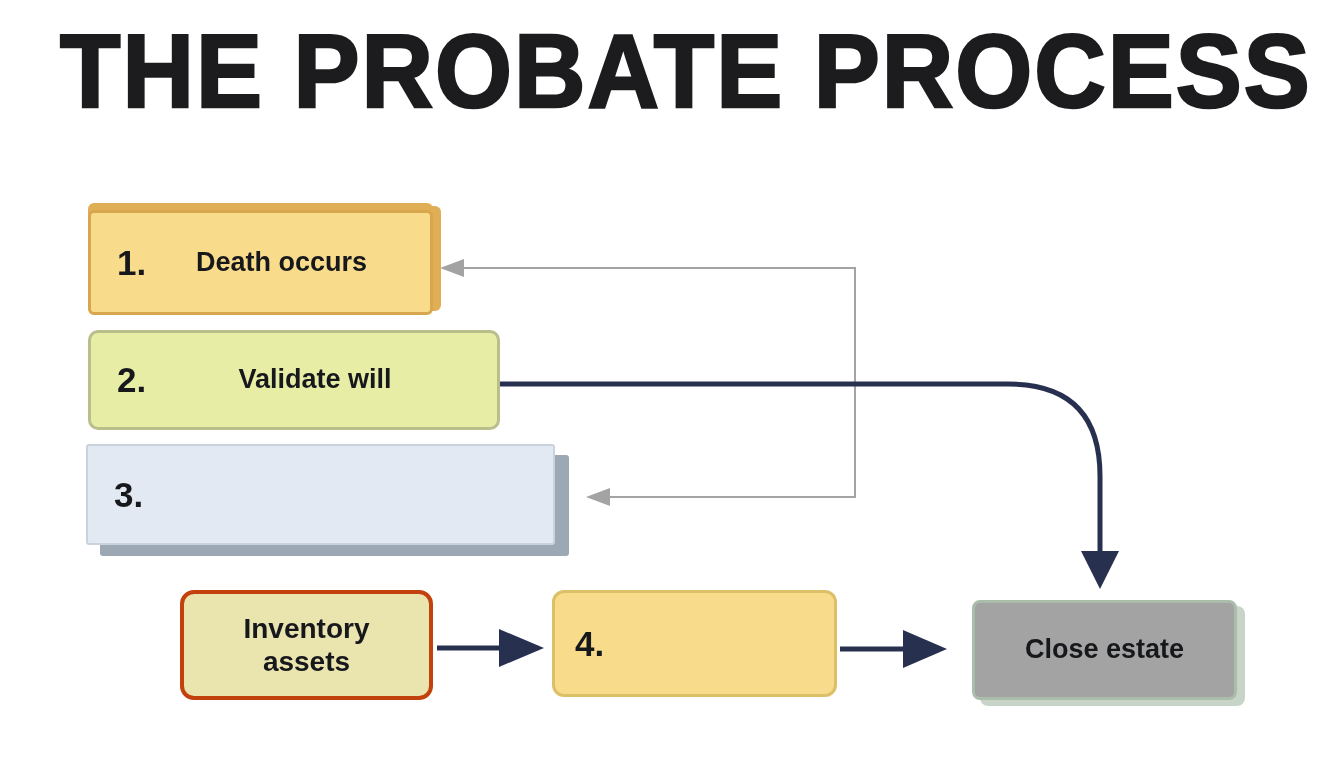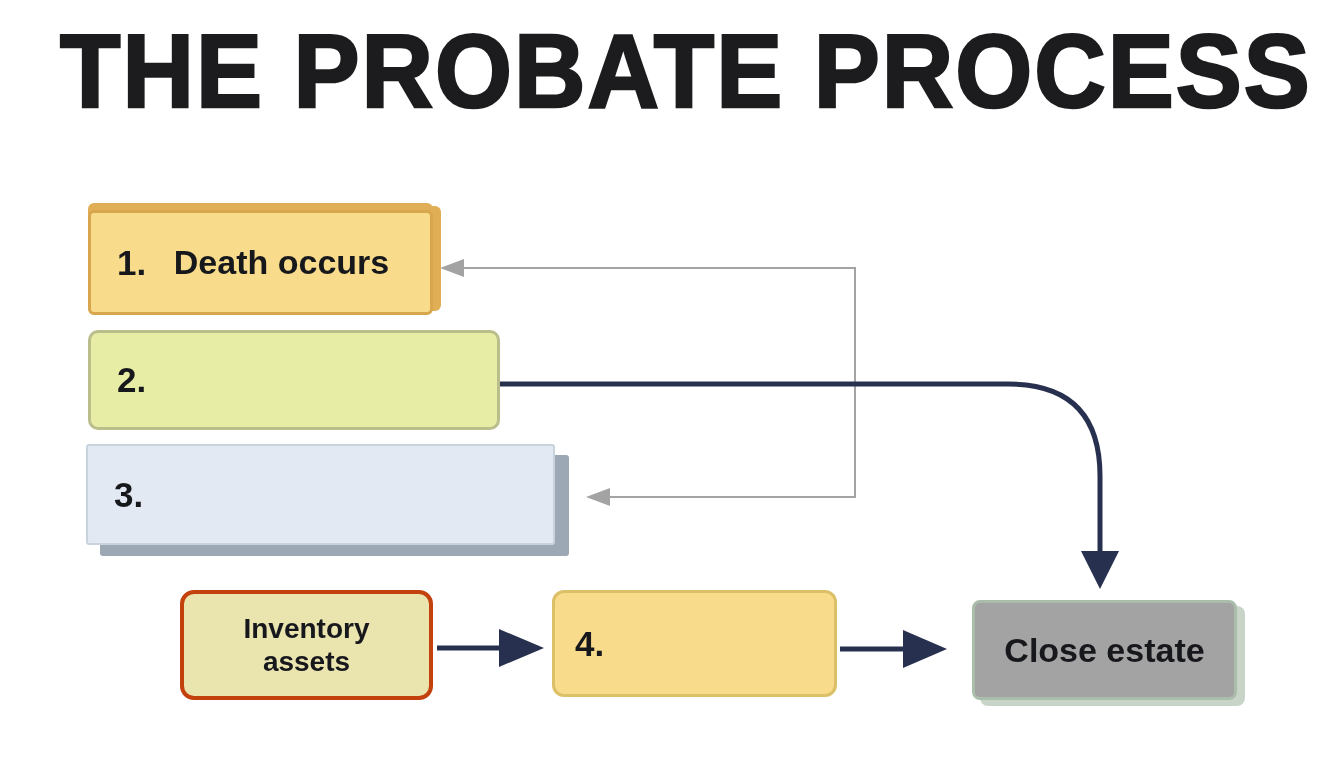--- a/index.html
+++ b/index.html
@@ -42,21 +42,21 @@
     color: #17181c;
   }
   .num {
     position: absolute;
     left: 26px; top: 50%;
     transform: translateY(-50%);
     font-size: 35px;
     font-weight: 700;
   }
   .label {
-    font-size: 34px;
+    font-size: 27px;
     font-weight: 700;
     text-align: center;
     white-space: pre-line;
     line-height: 1.18;
   }
   .label.shifted { margin-left: 42px; }
   .label.small { font-size: 28px; }
 
   .box-death {
     left: 88px; top: 210px; width: 345px; height: 105px;
@@ -124,20 +124,21 @@
     </g>
   </svg>
 
   <div class="box box-death" style="background-color: rgb(248, 219, 139);">
     <span class="num">1.</span>
     <span class="label shifted">Death occurs</span>
   </div>
 
   <div class="box box-validate" style="background-color: rgb(232, 237, 166);">
     <span class="num">2.</span>
+    <span class="label shifted">Validate will</span>
   </div>
 
   <div class="box box-notify" style="background-color: rgb(226, 233, 242);">
     <span class="num">3.</span>
   </div>
 
   <div class="box box-inventory" style="background-color: rgb(234, 228, 175);">
     <span class="label small">Inventory
 assets</span>
   </div>

